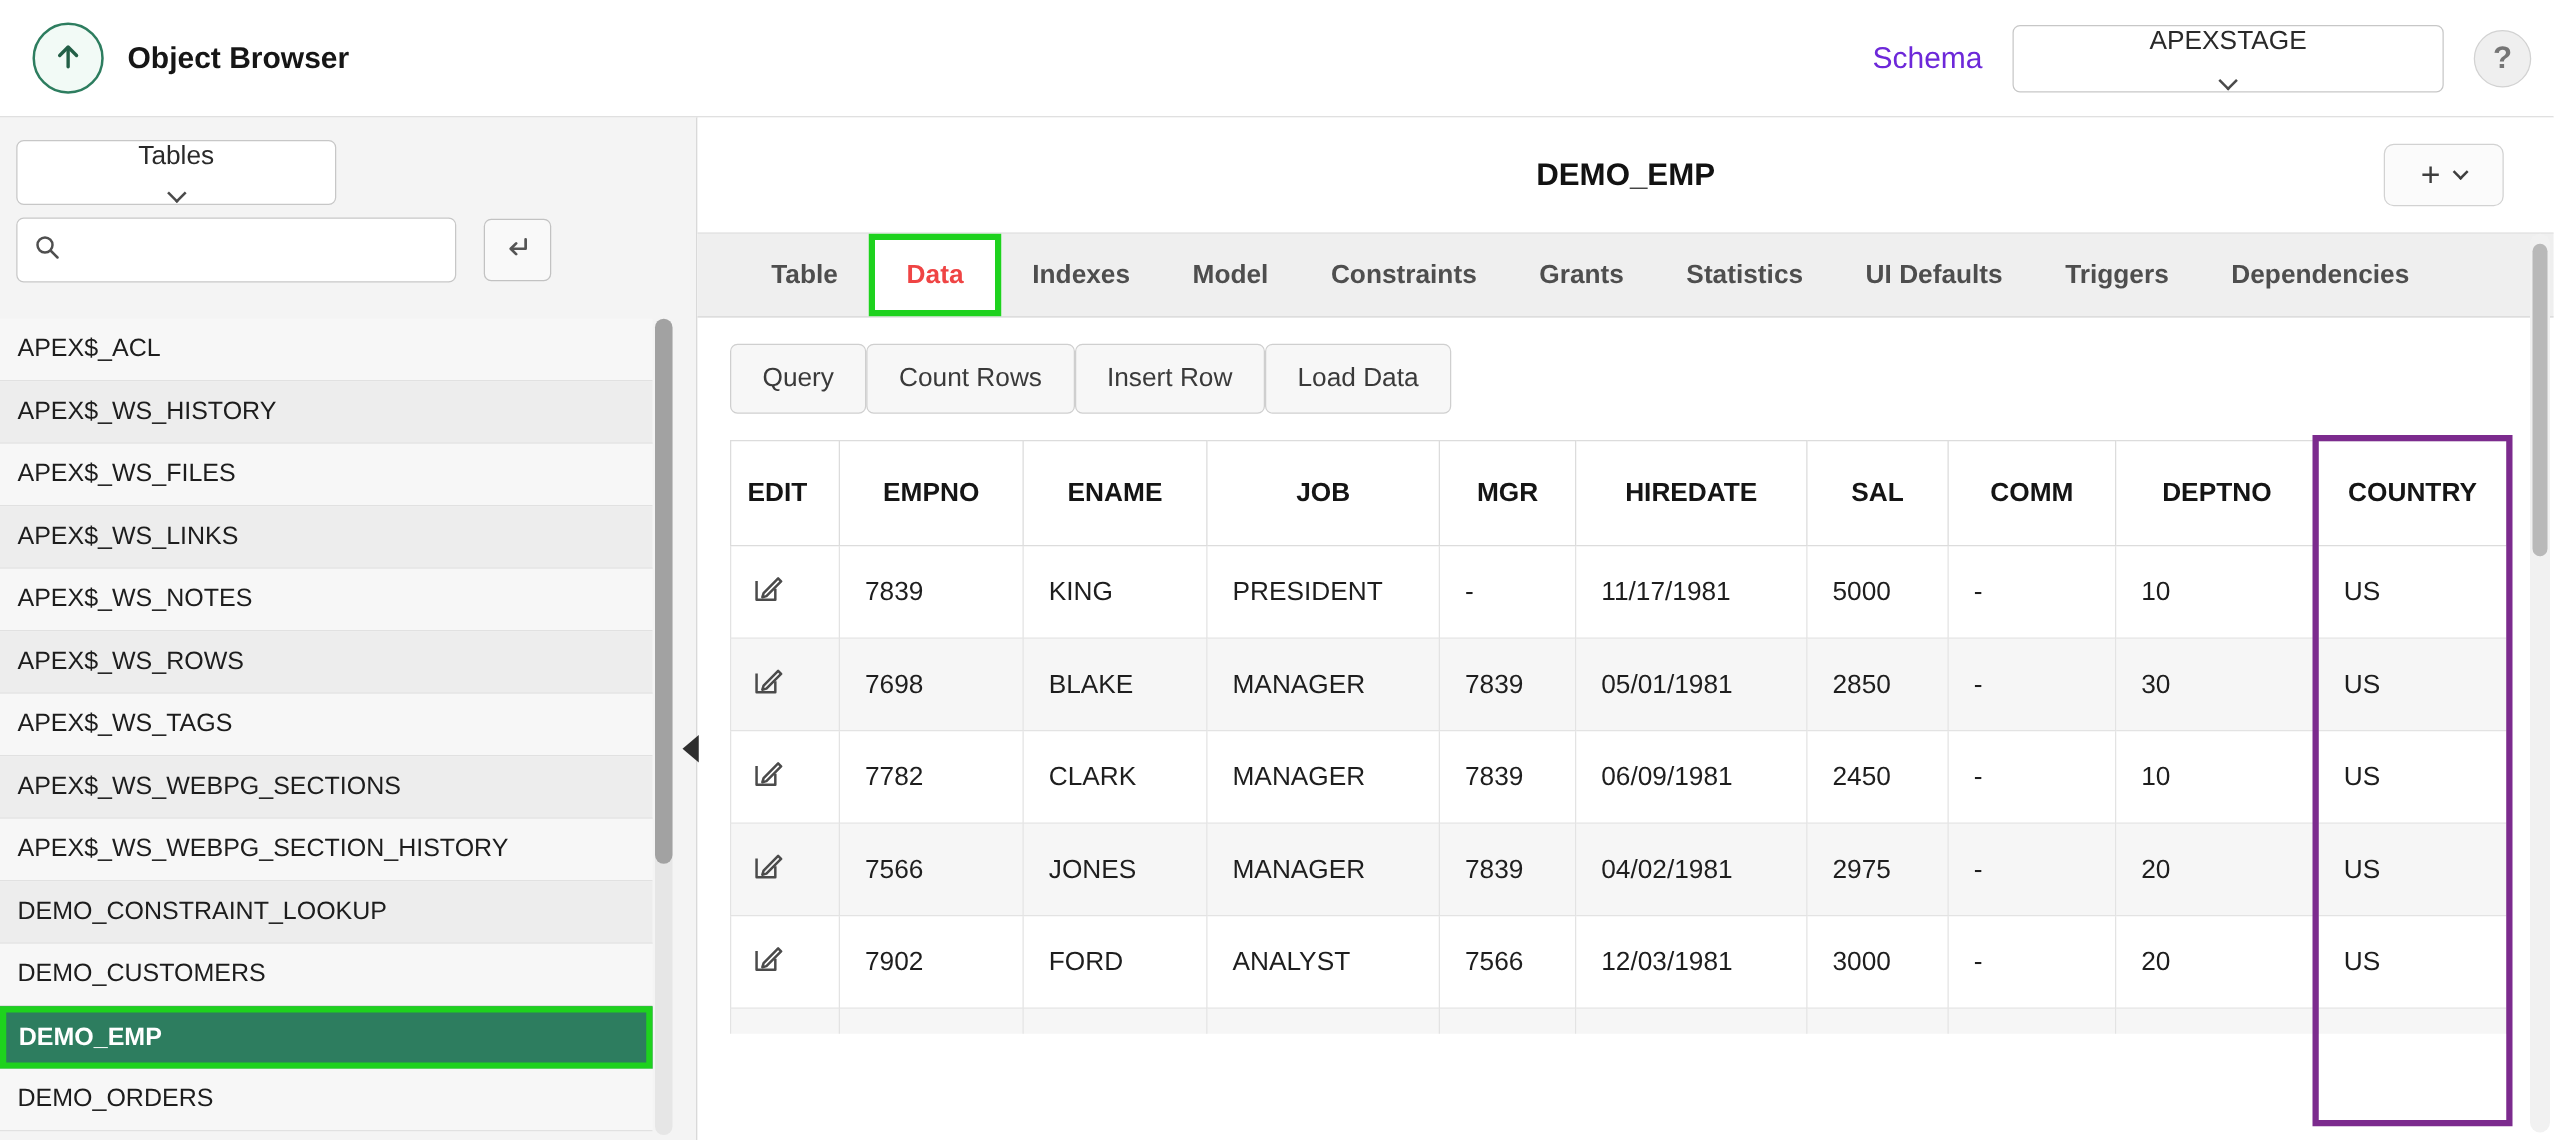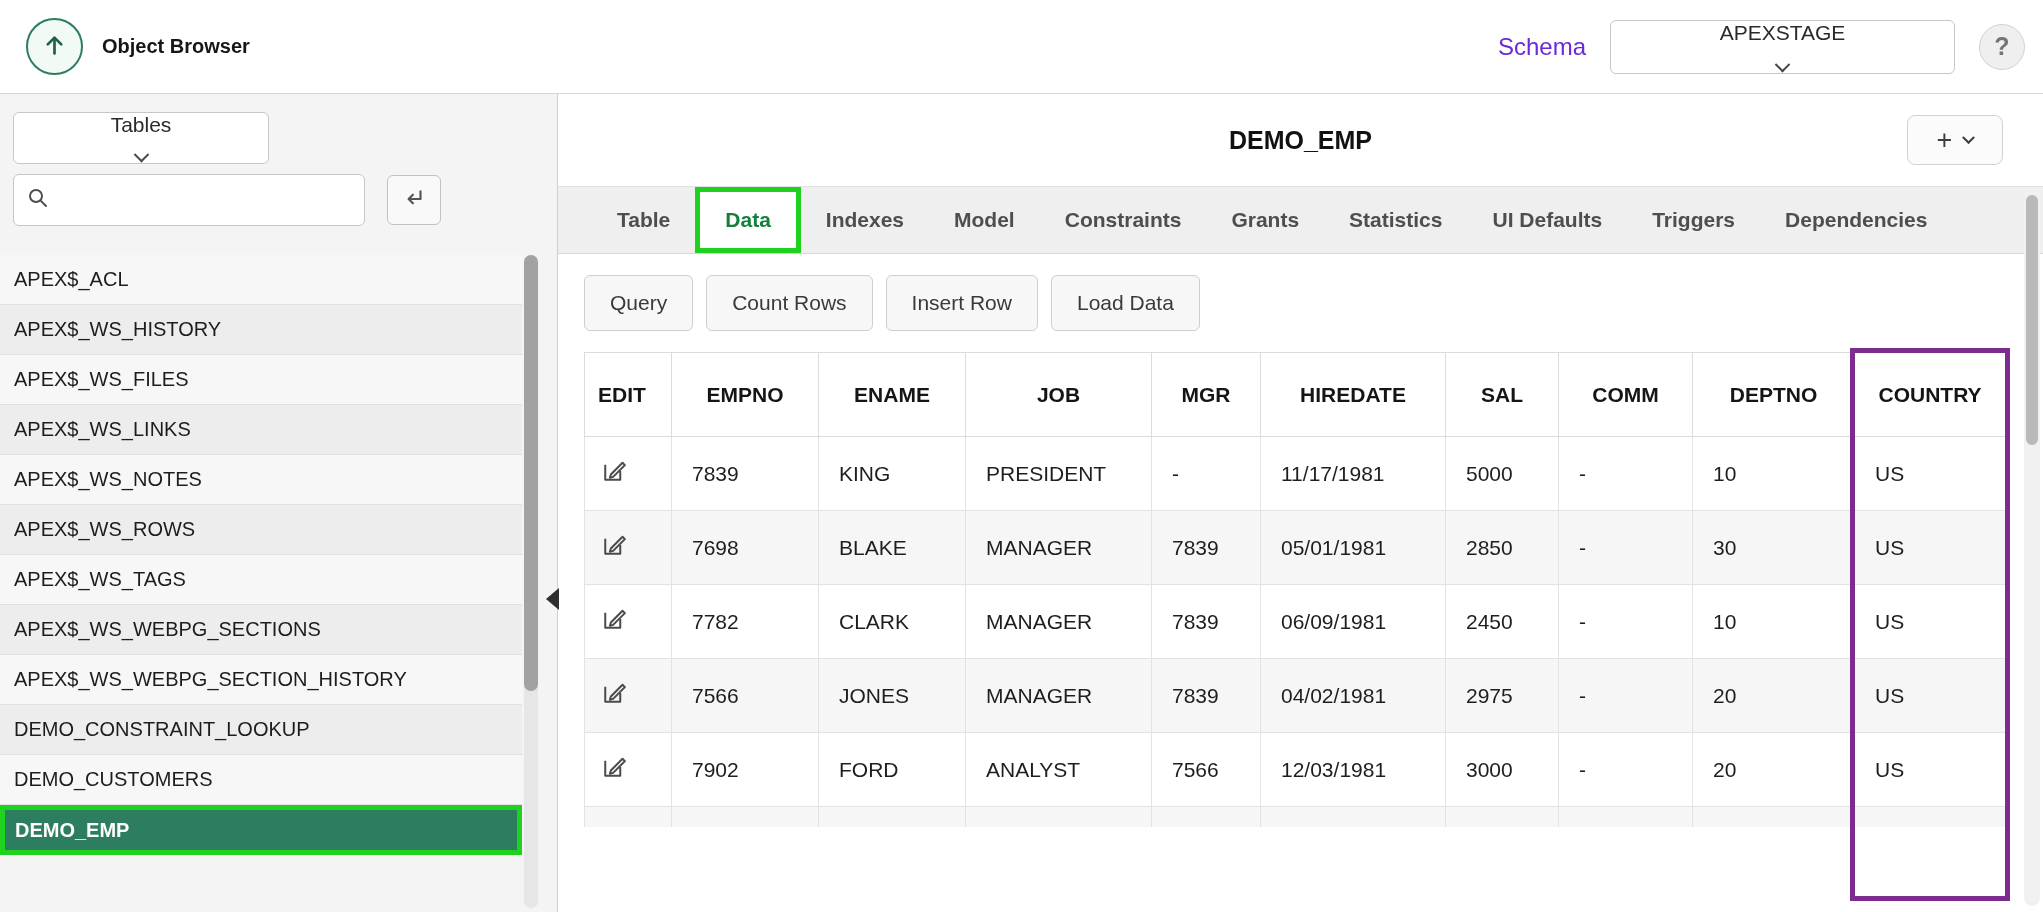--- a/index.html
+++ b/index.html
@@ -19,21 +19,21 @@
     height: 94px; background: #fff; border-bottom: 1px solid #d6d6d6;
     display: flex; align-items: center; justify-content: space-between;
     padding: 0 18px 0 26px;
   }
   .topbar-left { display: flex; align-items: center; }
   .up-btn {
     width: 57px; height: 57px; border-radius: 50%;
     border: 2px solid var(--accent-green); background: #f2faf6;
     display: flex; align-items: center; justify-content: center; cursor: pointer;
   }
-  .app-title { font-size: 20px; font-weight: bold; margin: 0 0 0 19px; color: #161616; }
+  .app-title { font-size: 24px; font-weight: bold; margin: 0 0 0 19px; color: #161616; }
   .topbar-right { display: flex; align-items: center; gap: 24px; }
   .schema-label { font-size: 24px; color: #6d28d9; }
   .select {
     background: #fff; border: 1px solid #c7c7c7; border-radius: 6px;
     display: flex; align-items: center; justify-content: space-between;
     font-size: 21px; color: #2a2a2a; padding: 0 18px; cursor: pointer; flex-direction: column;
   }
   .schema-select { width: 345px; height: 54px; }
   .chev {
     display: inline-block; width: 11px; height: 11px;
@@ -112,24 +112,24 @@
     height: 68px; background: #efefef; border-top: 1px solid #e2e2e2;
     border-bottom: 1px solid #d8d8d8; display: flex; align-items: stretch;
     padding-left: 34px;
   }
   .tab {
     border: none; background: transparent; font-family: inherit;
     font-size: 21px; font-weight: bold; color: #4e4e4e; padding: 0 25px;
     cursor: pointer;
   }
   .tab.active {
-    background: #fff; color: #15803d; border: 5px solid var(--annotation-green);
-  }
-
-  .action-row { padding: 21px 0 0 26px; display: flex; gap: 13px; height: 98px; }
+    background: #fff; color: #ef4444; border: 5px solid var(--annotation-green);
+  }
+
+  .action-row { padding: 21px 0 0 26px; display: flex; height: 98px; }
   .action-btn {
     height: 56px; padding: 0 25px; font-size: 21px; color: #3a3a3a;
     background: #f7f7f7; border: 1px solid #cfcfcf; border-radius: 6px;
     font-family: inherit; cursor: pointer;
   }
 
   
   .grid-wrap { position: relative; margin-left: 26px; width: 1421px; }
   table.data-grid { border-collapse: collapse; table-layout: fixed; width: 1421px; }
   col.c0 { width: 87px; }  col.c1 { width: 147px; } col.c2 { width: 147px; }
@@ -222,20 +222,21 @@
         <div class="list-item">APEX$_WS_FILES</div>
         <div class="list-item">APEX$_WS_LINKS</div>
         <div class="list-item">APEX$_WS_NOTES</div>
         <div class="list-item">APEX$_WS_ROWS</div>
         <div class="list-item">APEX$_WS_TAGS</div>
         <div class="list-item">APEX$_WS_WEBPG_SECTIONS</div>
         <div class="list-item">APEX$_WS_WEBPG_SECTION_HISTORY</div>
         <div class="list-item">DEMO_CONSTRAINT_LOOKUP</div>
         <div class="list-item">DEMO_CUSTOMERS</div>
         <div class="list-item selected">DEMO_EMP</div>
+        <div class="list-item">DEMO_ORDERS</div>
       </div>
     <div class="sidebar-scrollbar">
       <div class="thumb"></div>
     </div>
   </aside>
 
   <div class="splitter-handle"></div>
 
   <main class="content">
     <div class="content-header">

